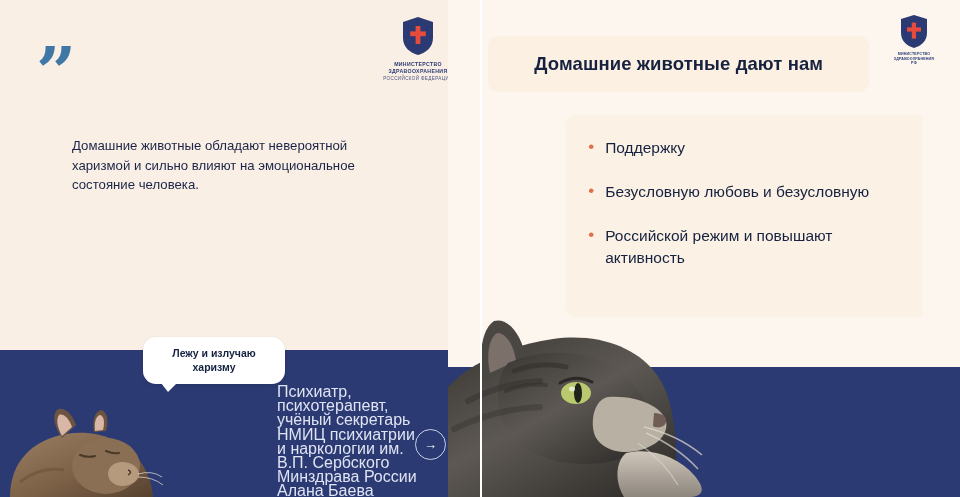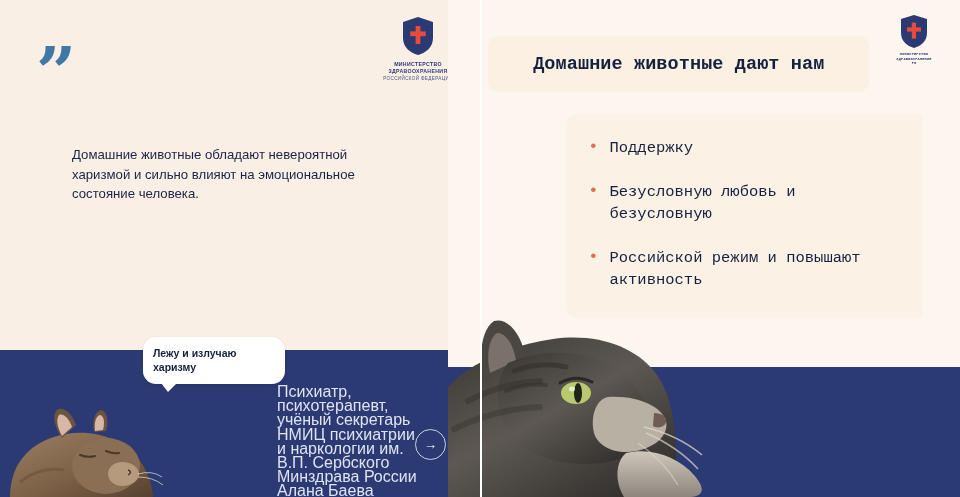--- a/index.html
+++ b/index.html
@@ -80,32 +80,33 @@
   }
   .body-copy {
     position: absolute;
     left: 72px;
     top: 136px;
     width: 330px;
     color: #1b2447;
     font-size: 13.2px;
     line-height: 19.5px;
   }
-  .body-copy p { margin: 9px 0 19px 0; }
+  .body-copy p { margin: 0 0 19px 0; }
   .body-copy p:last-child { margin-bottom: 0; }
 
   
   .bubble {
     position: absolute;
     left: 143px;
     top: 337px;
     width: 122px;
     background: #ffffff;
     border-radius: 13px;
     padding: 9px 10px 10px 10px;
+    text-align: center;
     font-size: 10.5px;
     font-weight: 700;
     color: #14203f;
     line-height: 14px;
     box-shadow: 0 1px 3px rgba(0,0,0,0.14);
     z-index: 6;
   }
   .bubble::after {
     content: "";
     position: absolute;
@@ -151,21 +152,20 @@
     z-index: 4;
   }
 
   
   .slide-right {
     position: relative;
     width: 548px;
     height: 497px;
     background: #fdf6ef;
     overflow: hidden;
-    font-family: Liberation Mono, monospace;
   }
   .slide-right .navy-bottom {
     position: absolute;
     left: 0; right: 0; bottom: 0;
     height: 130px;
     background: #2b3a72;
   }
   .r-logo {
     position: absolute;
     top: 14px;

